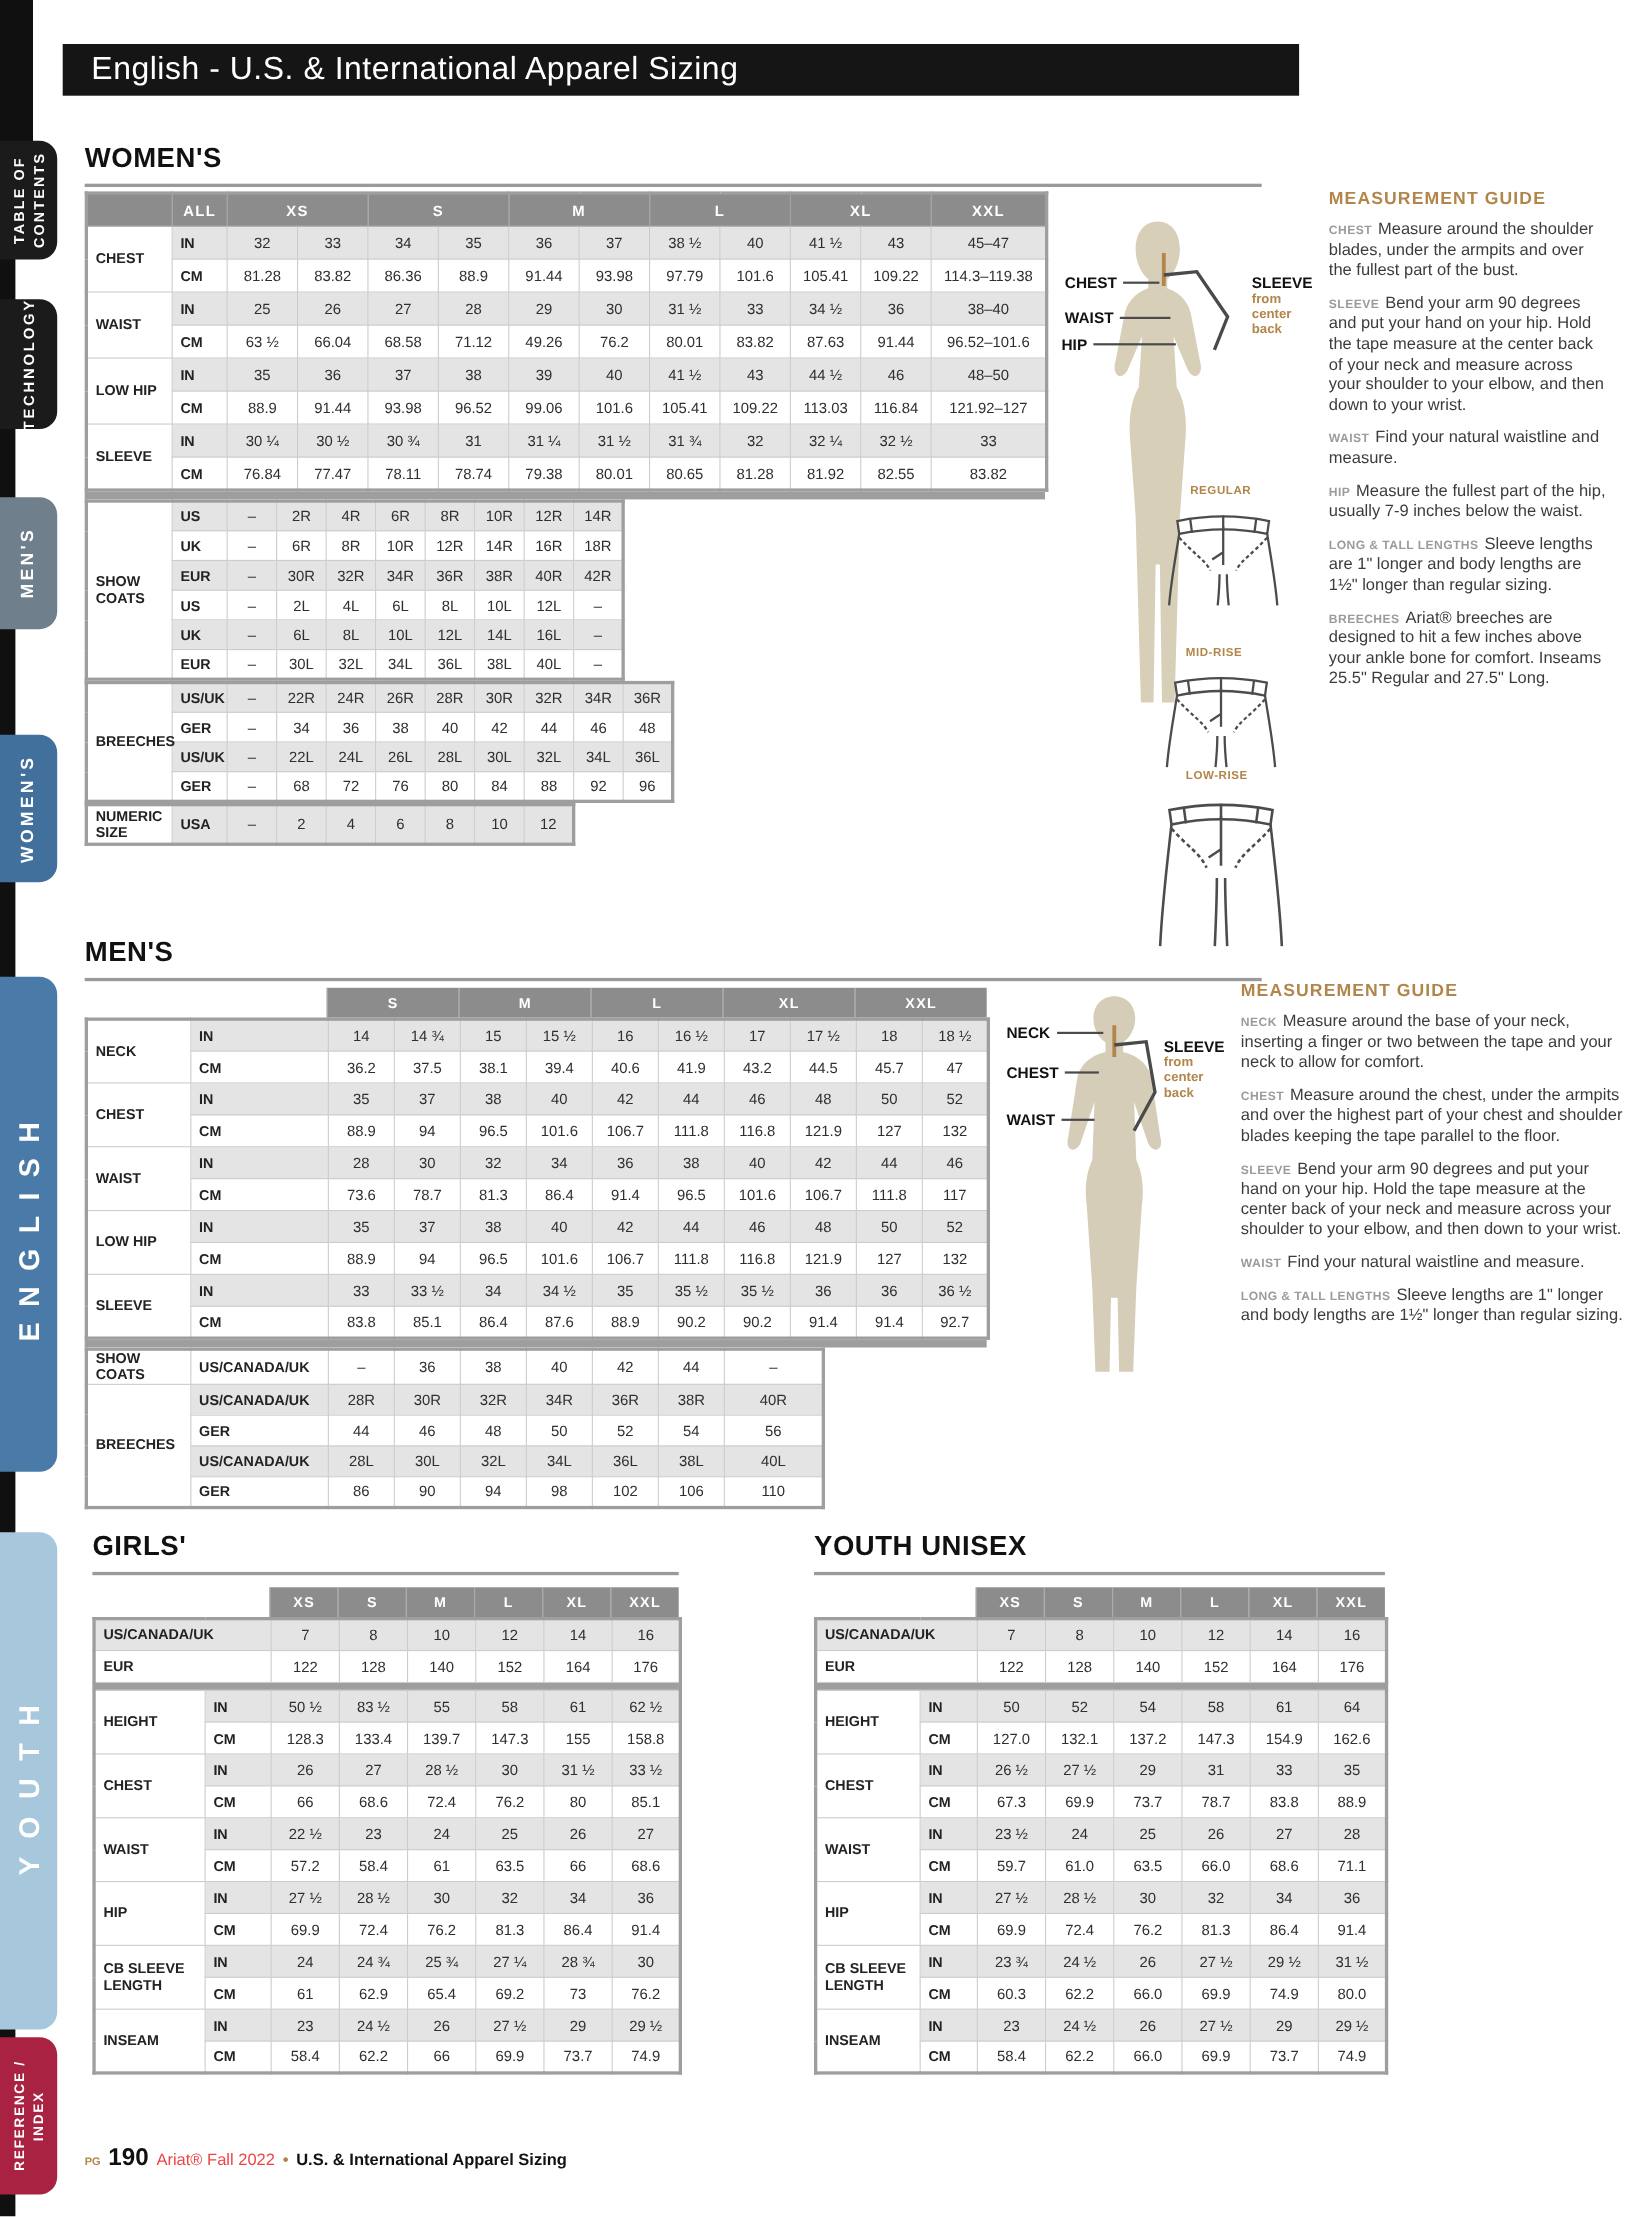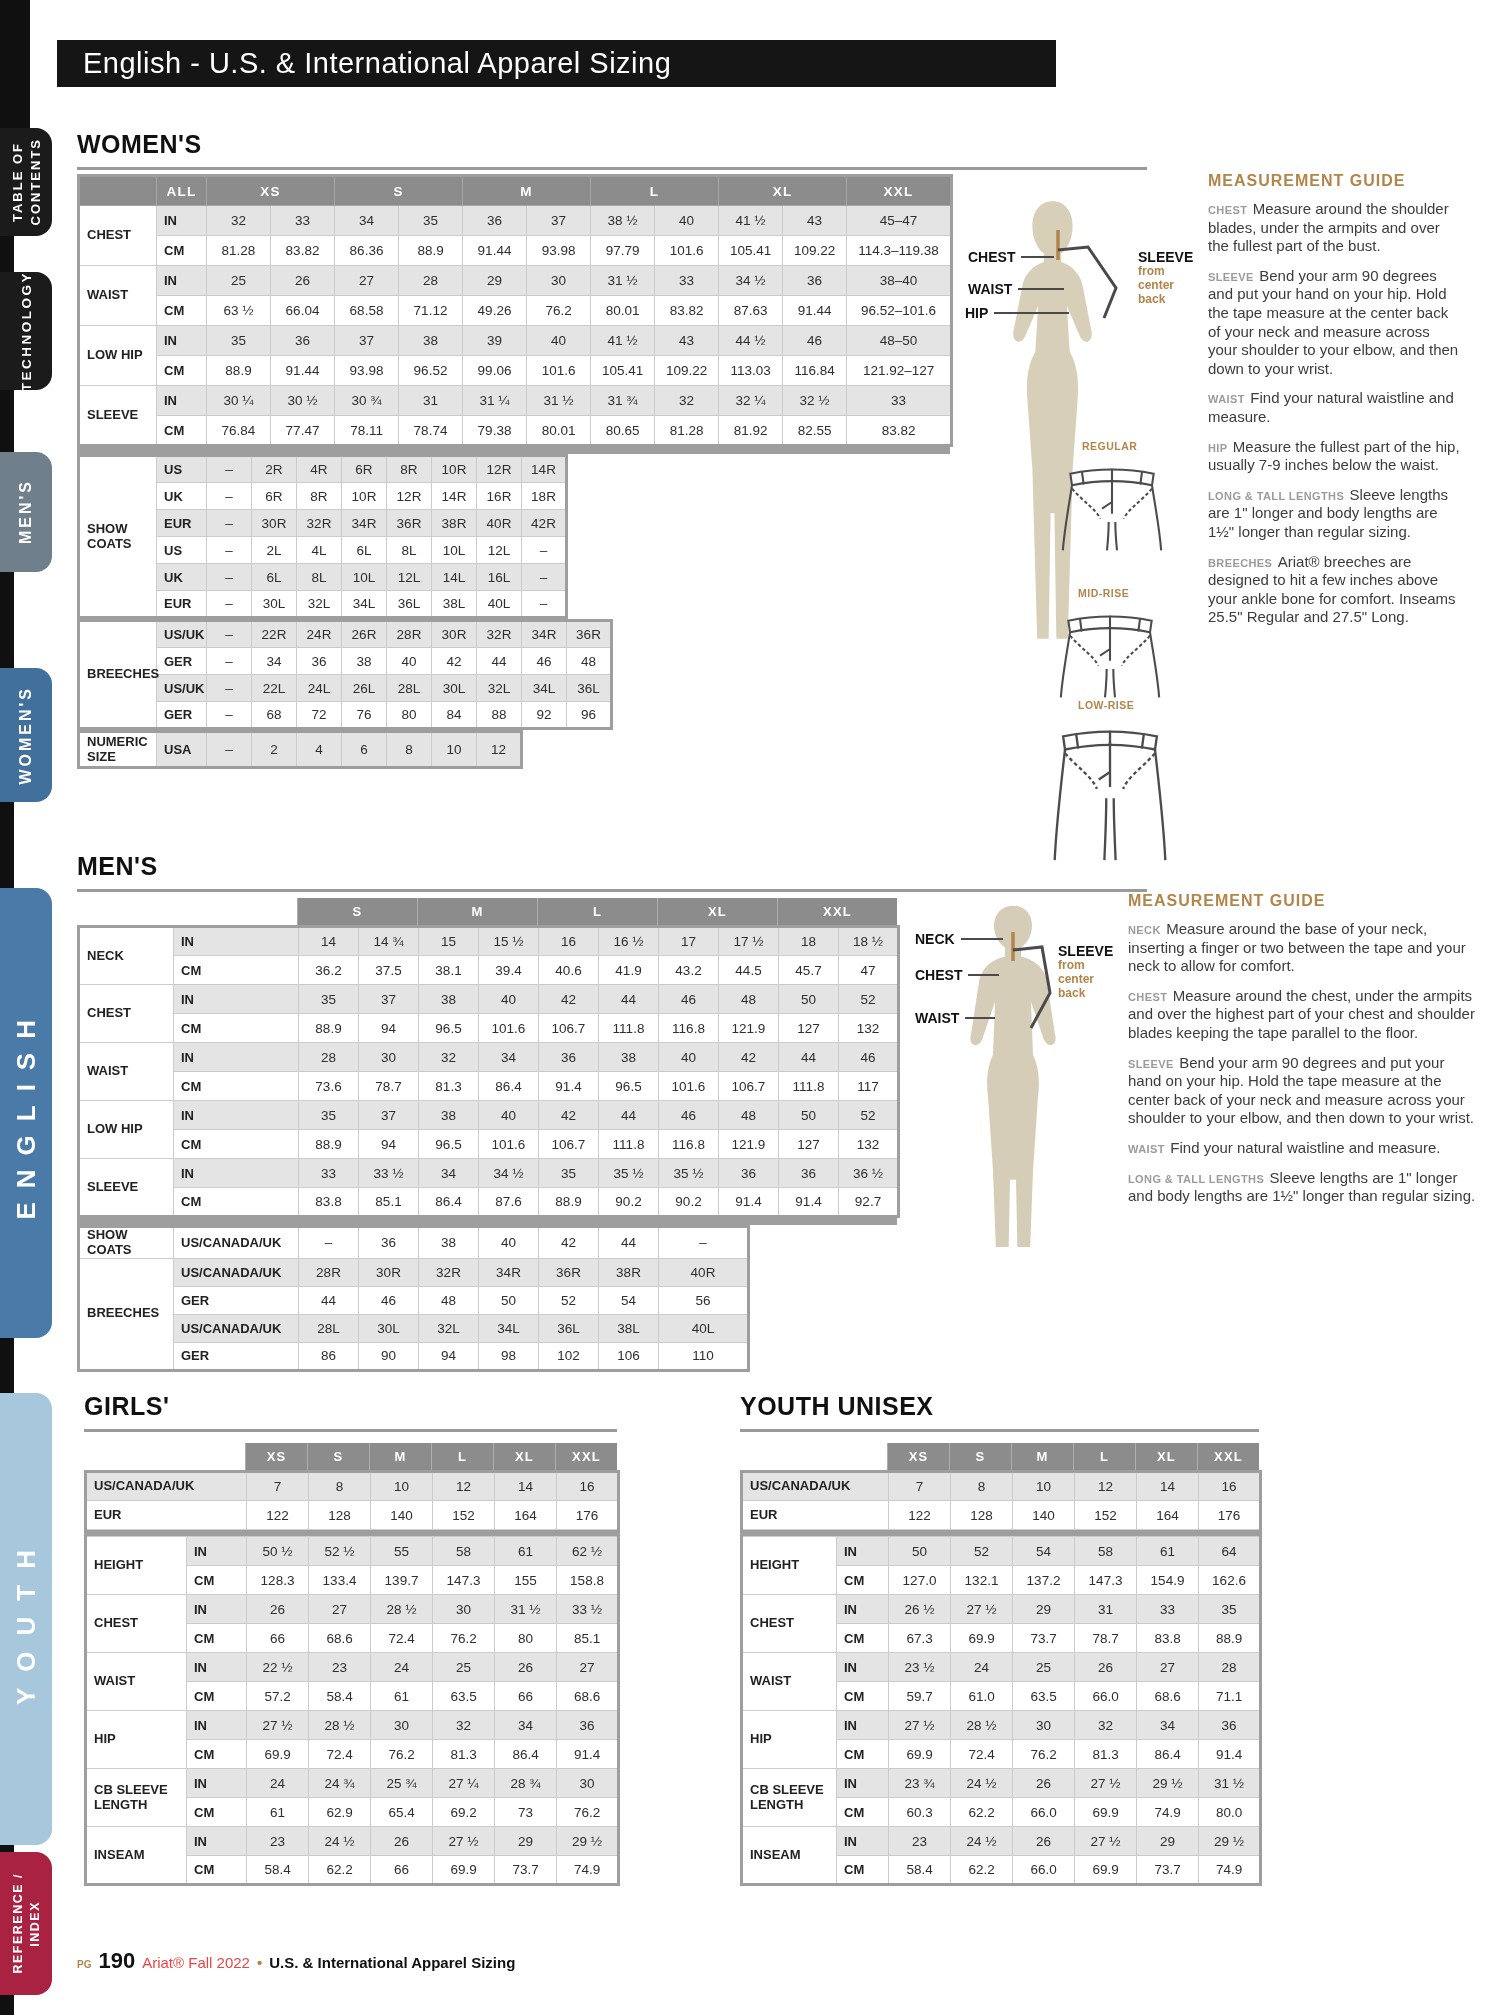--- a/index.html
+++ b/index.html
@@ -5,21 +5,21 @@
   html,body{margin:0;padding:0;}
   body{
     width:1500px;height:2015px;position:relative;background:#fff;overflow:hidden;
     font-family:"Liberation Sans",sans-serif;color:#222;
   }
   .abs{position:absolute;}
   
   #edge{left:0;top:0;width:14px;height:2015px;background:#101010;}
   #corner{left:0;top:0;width:30px;height:133px;background:#101010;}
   #titlebar{
-    left:57px;top:40px;width:999px;height:47px;background:#151515;color:#fff;
+    left:57px;top:40px;width:1124px;height:47px;background:#151515;color:#fff;
     display:flex;align-items:center;padding-left:26px;box-sizing:border-box;
     font-size:29px;font-weight:400;letter-spacing:.5px;
   }
   
   .vtab{position:absolute;left:0;width:52px;border-radius:0 16px 16px 0;
     display:flex;align-items:center;justify-content:center;gap:3px;}
   .vtab span{writing-mode:vertical-rl;transform:rotate(180deg);color:#fff;font-weight:700;}
   #tab-toc{top:128px;height:108px;background:#1b1b1b;}
   #tab-toc span{font-size:13px;letter-spacing:2px;}
   #tab-technology{top:272px;height:118px;background:#1b1b1b;}
@@ -823,21 +823,21 @@
             <td class="val">164</td>
             <td class="val">176</td>
           </tr>
           <tr class="bandrow">
             <td colspan="8"></td>
           </tr>
           <tr class="stripe" style="height: 29px;">
             <th rowspan="2" class="lbl">HEIGHT</th>
             <th class="unit">IN</th>
             <td class="val">50 ½</td>
-            <td class="val">52 ½</td>
+            <td class="val">83 ½</td>
             <td class="val">55</td>
             <td class="val">58</td>
             <td class="val">61</td>
             <td class="val">62 ½</td>
           </tr>
           <tr style="height: 29px;">
             <th class="unit">CM</th>
             <td class="val">128.3</td>
             <td class="val">133.4</td>
             <td class="val">139.7</td>

